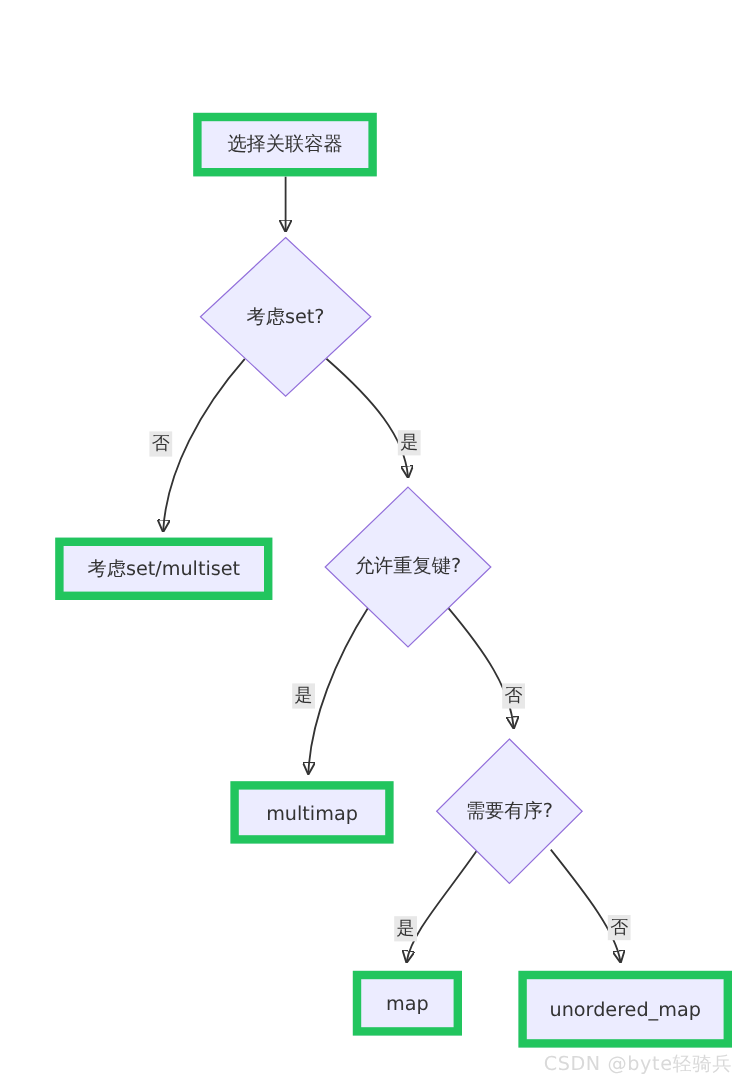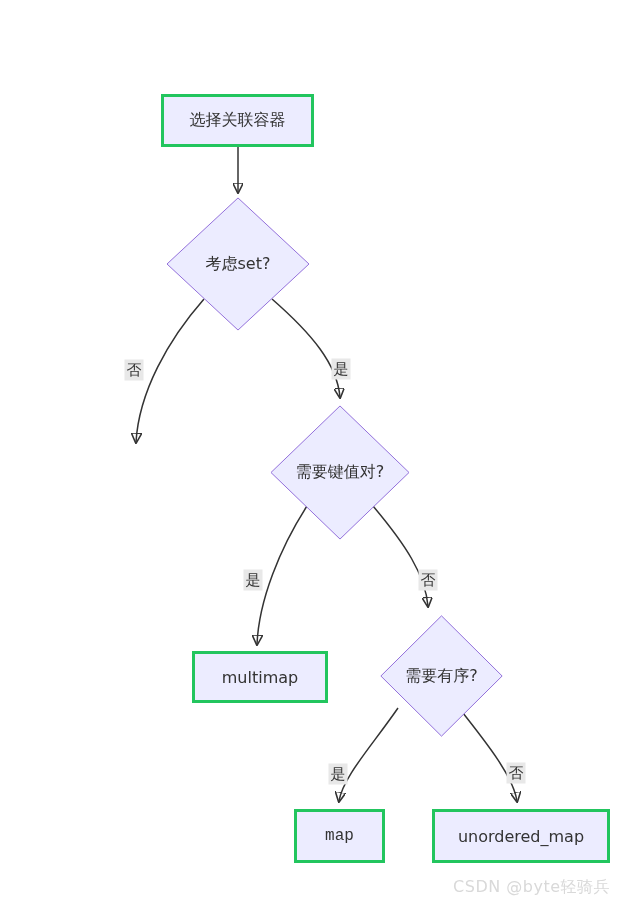--- a/index.html
+++ b/index.html
@@ -31,21 +31,21 @@
     display: flex;
     align-items: center;
     justify-content: center;
     box-sizing: border-box;
     color: #333333;
     font-size: 16px;
     text-align: center;
   }
   .node.rect {
     background: #ECECFF;
-    border: 3px solid #22c55e;
+    border: 7px solid #22c55e;
   }
   .node.diamond {
     background: transparent;
     border: none;
   }
   .diamond-shape {
     position: absolute;
     left: 0; top: 0;
     width: 100%;
     height: 100%;
@@ -99,48 +99,51 @@
     <path d="M307,506 C280,548 259,600 257,644" marker-end="url(#arrowhead)"></path>
     <path d="M373,506 C405,544 425,574 428,606" marker-end="url(#arrowhead)"></path>
     <path d="M398,708 C371,747 343,777 339,801" marker-end="url(#arrowhead)"></path>
     <path d="M459,708 C490,747 513,777 517,801" marker-end="url(#arrowhead)"></path>
   </svg>
 
   <div class="node rect" style="left:161px; top:94px; width:153px; height:53px;">
     <span class="lbl">选择关联容器</span>
   </div>
 
+  <div class="node rect" style="left:46px; top:448px; width:181px; height:52px;">
+    <span class="lbl">考虑set/multiset</span>
+  </div>
 
   <div class="node rect" style="left:192px; top:651px; width:136px; height:52px;">
     <span class="lbl">multimap</span>
   </div>
 
-  <div class="node rect" style="left:294px; top:809px; width:91px; height:54px;font-family:Liberation Mono, monospace;">
+  <div class="node rect" style="left:294px; top:809px; width:91px; height:54px;">
     <span class="lbl">map</span>
   </div>
 
-  <div class="node rect" style="left:432px; top:809px; width:178px; height:54px;">
+  <div class="node rect" style="left:432px; top:809px; width:178px; height:64px;">
     <span class="lbl">unordered_map</span>
   </div>
 
   <div class="node diamond" style="left:166px; top:197px; width:144px; height:134px;">
     <svg class="diamond-shape" viewBox="0 0 100 100" preserveAspectRatio="none">
       <polygon points="50,0.7 99.3,50 50,99.3 0.7,50"></polygon>
     </svg>
     <span class="lbl">考虑set?</span>
   </div>
 
   <div class="node diamond" style="left:270px; top:405px; width:140px; height:135px;">
     <svg class="diamond-shape" viewBox="0 0 100 100" preserveAspectRatio="none">
       <polygon points="50,0.7 99.3,50 50,99.3 0.7,50"></polygon>
     </svg>
-    <span class="lbl">需要键值对?</span>
+    <span class="lbl">允许重复键?</span>
   </div>
 
-  <div class="node diamond" style="left:380px; top:615px; width:123px; height:122px;text-align:center;">
+  <div class="node diamond" style="left:363px; top:615px; width:123px; height:122px;text-align:center;">
     <svg class="diamond-shape" viewBox="0 0 100 100" preserveAspectRatio="none">
       <polygon points="50,0.7 99.3,50 50,99.3 0.7,50"></polygon>
     </svg>
     <span class="lbl">需要有序?</span>
   </div>
 
   <span class="edge-label" style="left:134px; top:370px;">否</span>
   <span class="edge-label" style="left:341px; top:369px;">是</span>
   <span class="edge-label" style="left:253px; top:580px;">是</span>
   <span class="edge-label" style="left:428px; top:580px;">否</span>

